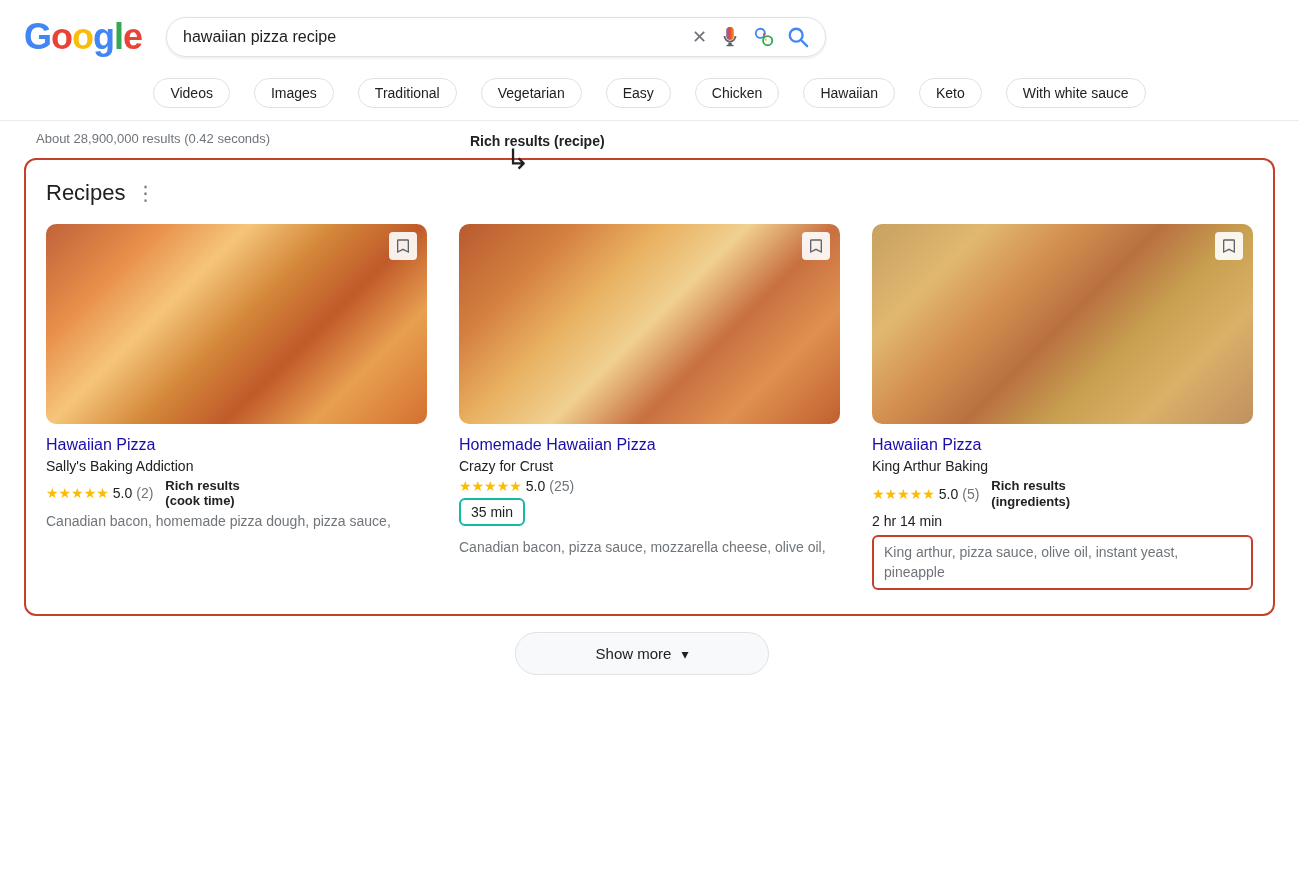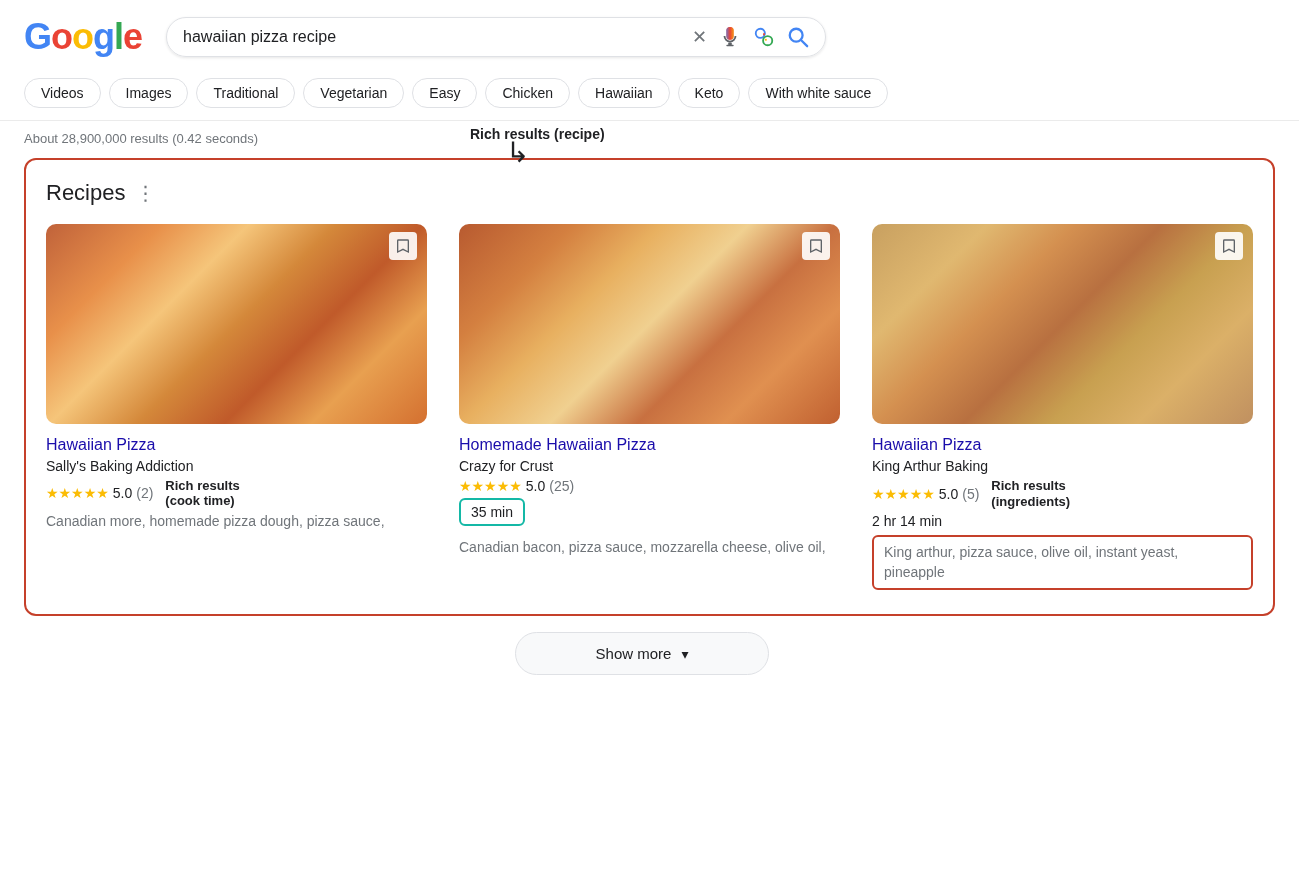--- a/index.html
+++ b/index.html
@@ -63,41 +63,42 @@
       justify-content: center;
     }
     .clear-icon { color: #70757a; font-size: 18px; }
     .lens-icon { width: 22px; height: 22px; }
 
     
     .filter-bar {
       display: flex;
       align-items: center;
       padding: 8px 24px 12px 24px;
-      gap: 8px;
+      gap: 24px;
       border-bottom: 1px solid #ebebeb;
       flex-wrap: nowrap;
+      justify-content: center;
     }
     .filter-chip {
       border: 1px solid #dfe1e5;
       border-radius: 20px;
       padding: 6px 16px;
       font-size: 14px;
       color: #202124;
       cursor: pointer;
       white-space: nowrap;
       background: #fff;
       text-decoration: none;
     }
 
     
     .results-info-row {
       display: flex;
       align-items: flex-start;
-      padding: 10px 24px 6px 24px;
+      padding: 10px 24px 6px 36px;
       position: relative;
     }
     .results-count {
       font-size: 13px;
       color: #70757a;
     }
 
     
     .recipes-container {
       margin: 6px 24px 16px 24px;
@@ -319,21 +320,21 @@
   <a class="filter-chip">Hawaiian</a>
   <a class="filter-chip">Keto</a>
   <a class="filter-chip">With white sauce</a>
 </div>
 
 <div class="outer-wrapper">
   <div class="results-info-row">
     <span class="results-count">About 28,900,000 results (0.42 seconds)</span>
   </div>
 
-  <div style="position:absolute; left:430px; top:5px; display:flex; align-items:flex-start; gap:4px;justify-content:flex-end;">
+  <div style="position:absolute; left:430px; top:12px; display:flex; align-items:flex-start; gap:4px;justify-content:flex-end;">
     <div style="display:flex; flex-direction:column; align-items:center;">
       <span style="font-size:14px; font-weight:bold; color:#202124; margin-left:40px;">Rich results (recipe)</span>
       <span style="font-size:28px; color:#202124; margin-top:-6px; transform:scaleX(-1); display:inline-block;">↲</span>
     </div>
   </div>
 </div>
 
 <div class="recipes-container">
   <div class="recipes-header">
     <span class="recipes-title">Recipes</span>
@@ -351,21 +352,21 @@
         </button>
       </div>
       <a class="recipe-title">Hawaiian Pizza</a>
       <span class="recipe-source">Sally's Baking Addiction</span>
       <div class="recipe-rating-row">
         <span class="stars">★★★★★</span>
         <span>5.0</span>
         <span class="rating-count">(2)</span>
         <span style="font-size:13px;font-weight:bold;color:#202124;margin-left:8px;">Rich results<br>(cook time)</span>
       </div>
-      <span class="recipe-ingredients">Canadian more, homemade pizza dough, pizza sauce,</span>
+      <span class="recipe-ingredients">Canadian bacon, homemade pizza dough, pizza sauce,</span>
     </div>
 
     <div class="recipe-card">
       <div class="recipe-image-wrapper pizza-2">
         <button class="bookmark-btn">
           <svg width="16" height="16" viewBox="0 0 24 24">
             <path d="M5 3h14a1 1 0 0 1 1 1v17l-8-4-8 4V4a1 1 0 0 1 1-1z" fill="none" stroke="#5f6368" stroke-width="2"></path>
           </svg>
         </button>
       </div>

